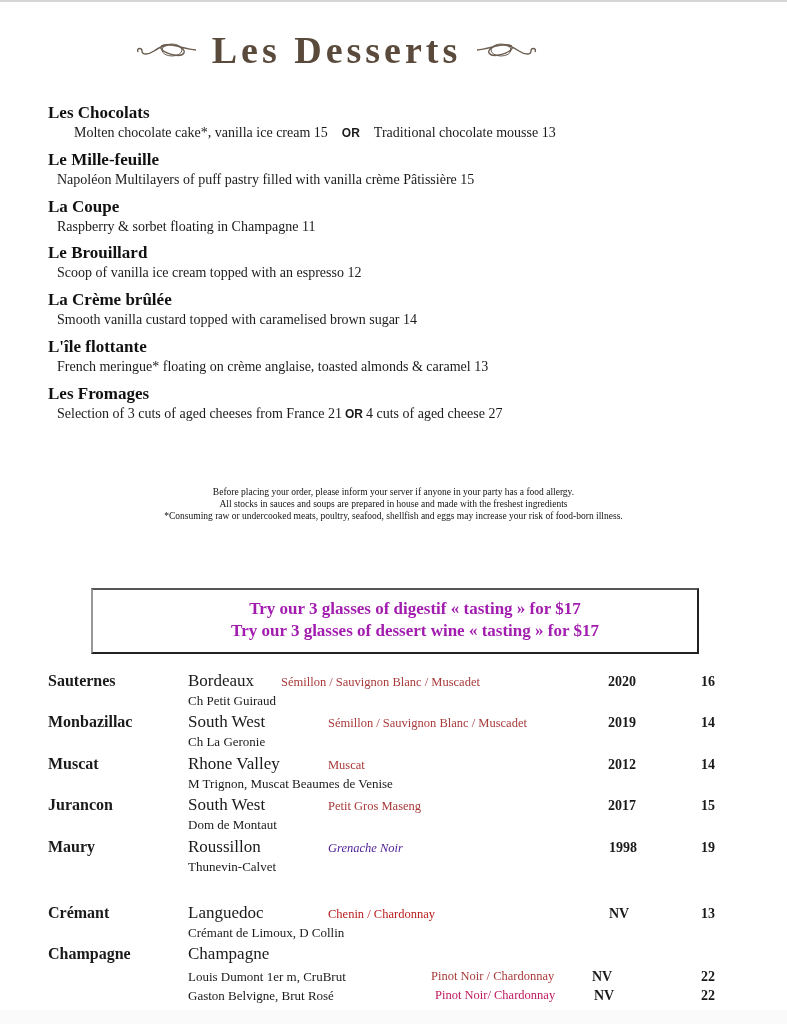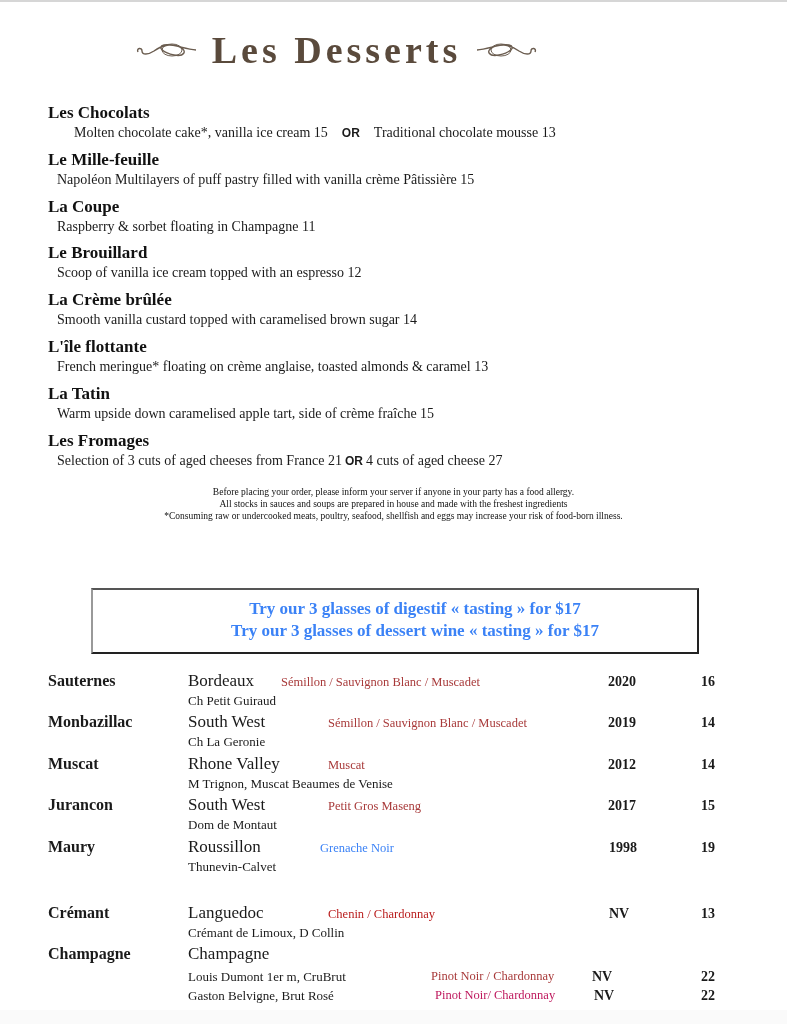--- a/index.html
+++ b/index.html
@@ -35,21 +35,21 @@
   .notes {
     position: absolute; top: 486px; left: 0; width: 787px; text-align: center;
     font-size: 9.5px; line-height: 12px; color: #111;
   }
 
   .tasting-box {
     position: absolute; left: 91px; top: 588px; width: 604px; height: 62px;
     border: 2px solid #222; border-left-color: #999; border-top-color: #555;
     text-align: center;
   }
-  .tasting-line { font-size: 17px; font-weight: bold; line-height: 22px; color: #3b82f6; padding-left: 40px; }
+  .tasting-line { font-size: 17px; font-weight: bold; line-height: 22px; color: #a21caf; padding-left: 40px; }
   .tasting-line:first-child { margin-top: 8px; }
 
   .wines { position: absolute; left: 0; top: 670px; width: 787px; }
   .wine { position: absolute; left: 0; width: 787px; }
   .w-type { position: absolute; left: 48px; top: 0; font-size: 16px; font-weight: bold; line-height: 22px; font-family: Liberation Serif, serif; }
   .w-region { position: absolute; left: 188px; top: 0; font-size: 17px; line-height: 22px; }
   .w-grape { position: absolute; top: 4px; font-size: 12.5px; line-height: 16px; color: #a83a3a; white-space: nowrap; }
   .w-producer { position: absolute; left: 188px; top: 22px; font-size: 13px; line-height: 17px; white-space: nowrap; }
   .w-year { position: absolute; top: 2px; font-size: 14px; font-weight: bold; line-height: 20px; }
   .w-price { position: absolute; left: 701px; top: 2px; font-size: 14px; font-weight: bold; line-height: 20px; }
@@ -98,24 +98,20 @@
   </div>
   <div class="dessert">
     <div class="d-name">La Crème brûlée</div>
     <div class="d-desc">Smooth vanilla custard topped with caramelised brown sugar  14</div>
   </div>
   <div class="dessert">
     <div class="d-name">L'île flottante</div>
     <div class="d-desc">French meringue* floating on crème anglaise, toasted almonds &amp; caramel  13</div>
   </div>
   <div class="dessert">
-    <div class="d-name">La Tatin</div>
-    <div class="d-desc">Warm upside down caramelised apple tart, side of crème fraîche   15</div>
-  </div>
-  <div class="dessert">
     <div class="d-name">Les Fromages</div>
     <div class="d-desc">
       <span>Selection of 3 cuts of aged cheeses from France  21</span><span class="or tight">OR</span><span>4 cuts of aged cheese 27</span>
     </div>
   </div>
 </div>
 
 <div class="notes">
   <div>Before placing your order, please inform your server if anyone in your party has a food allergy.</div>
   <div>All stocks in sauces and soups are prepared in house and made with the freshest ingredients</div>
@@ -161,21 +157,21 @@
     <span class="w-region">South West</span>
     <span class="w-grape" style="left: 328px; color: rgb(168, 58, 58);">Petit Gros Maseng</span>
     <span class="w-producer">Dom de Montaut</span>
     <span class="w-year" style="left:608px">2017</span>
     <span class="w-price">15</span>
   </div>
 
   <div class="wine" style="top:166px">
     <span class="w-type">Maury</span>
     <span class="w-region">Roussillon</span>
-    <span class="w-grape" style="left: 320px; color: #3b82f6;">Grenache Noir</span>
+    <span class="w-grape" style="left: 328px; color: #4c1d95; font-style: italic;">Grenache Noir</span>
     <span class="w-producer">Thunevin-Calvet</span>
     <span class="w-year" style="left:609px">1998</span>
     <span class="w-price">19</span>
   </div>
 
   <div class="wine" style="top:232px">
     <span class="w-type">Crémant</span>
     <span class="w-region">Languedoc</span>
     <span class="w-grape" style="left: 328px; color: #b91c1c;">Chenin / Chardonnay</span>
     <span class="w-producer">Crémant de Limoux, D Collin</span>

